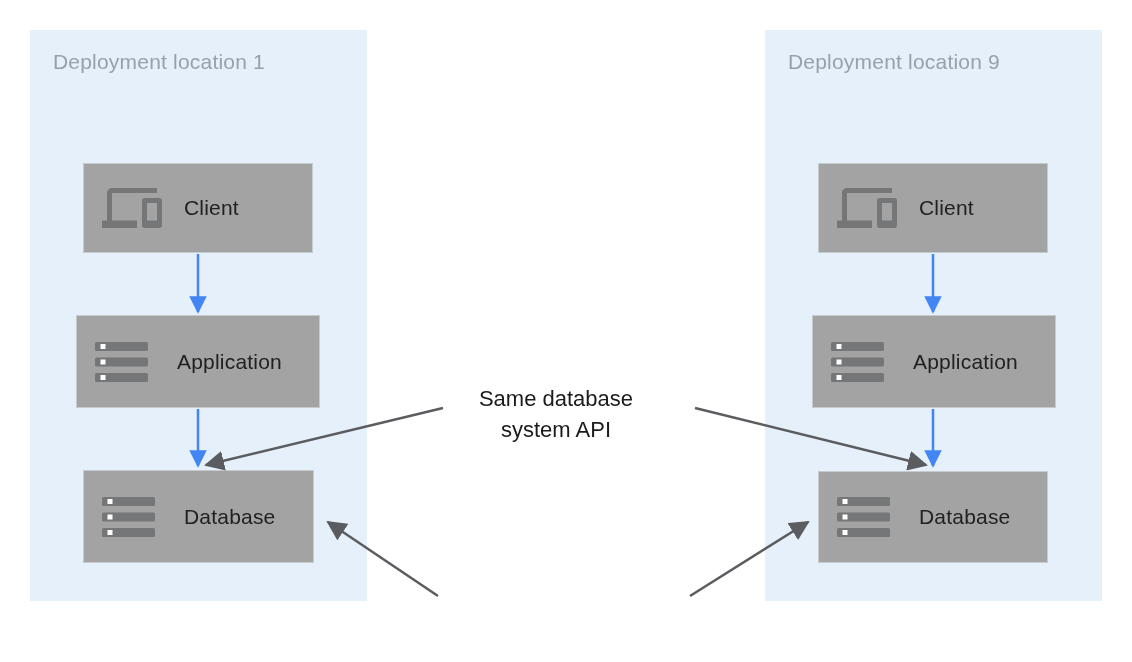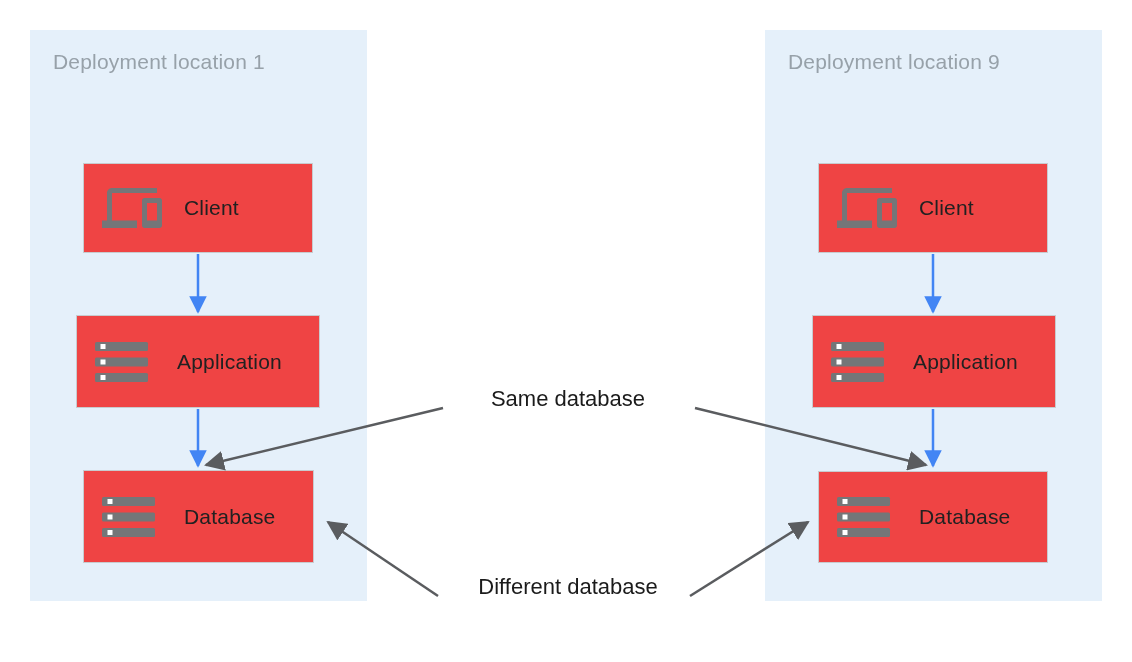--- a/index.html
+++ b/index.html
@@ -10,21 +10,21 @@
   .panel{
     position:absolute;top:30px;width:337px;height:571px;
     background:#E5F0FA;
   }
   .panel-title{
     position:absolute;left:23px;top:20px;
     font-size:21px;color:#97A1A9;letter-spacing:.2px;white-space:nowrap;
   }
   .node{
     position:absolute;display:flex;align-items:center;
-    background:#ef4444;border:1px solid #C8CBCE;box-sizing:border-box;
+    background:#a3a3a3;border:1px solid #C8CBCE;box-sizing:border-box;
     padding-left:18px;
   }
   .node-icon{width:62px;display:flex;align-items:center;flex:0 0 62px;}
   .node-icon svg{display:block;}
   .node-label{
     margin-left:20px;font-size:21px;color:#212121;letter-spacing:.2px;white-space:nowrap;
   }
   .overlay{position:absolute;left:0;top:0;pointer-events:none;}
   .annotation{
     position:absolute;width:280px;text-align:center;
@@ -131,20 +131,20 @@
       <line x1="933" y1="409" x2="933" y2="466" marker-end="url(#head-blue)"></line>
     </g>
     <g stroke="#5A5C5F" stroke-width="2.5" fill="none">
       <line x1="443" y1="408" x2="206" y2="465" marker-end="url(#head-gray)"></line>
       <line x1="695" y1="408" x2="926" y2="465" marker-end="url(#head-gray)"></line>
       <line x1="438" y1="596" x2="328" y2="522" marker-end="url(#head-gray)"></line>
       <line x1="690" y1="596" x2="808" y2="522" marker-end="url(#head-gray)"></line>
     </g>
   </svg>
 
-  <div class="annotation" style="left:428px;top:383px;">
+  <div class="annotation" style="left:416px;top:383px;">
     <div>Same database</div>
+    <div>system API</div>
   </div>
   <div class="annotation" style="left:428px;top:571px;">
-    <div>Different database</div>
   </div>
 
 </div>
 
 </body></html>

